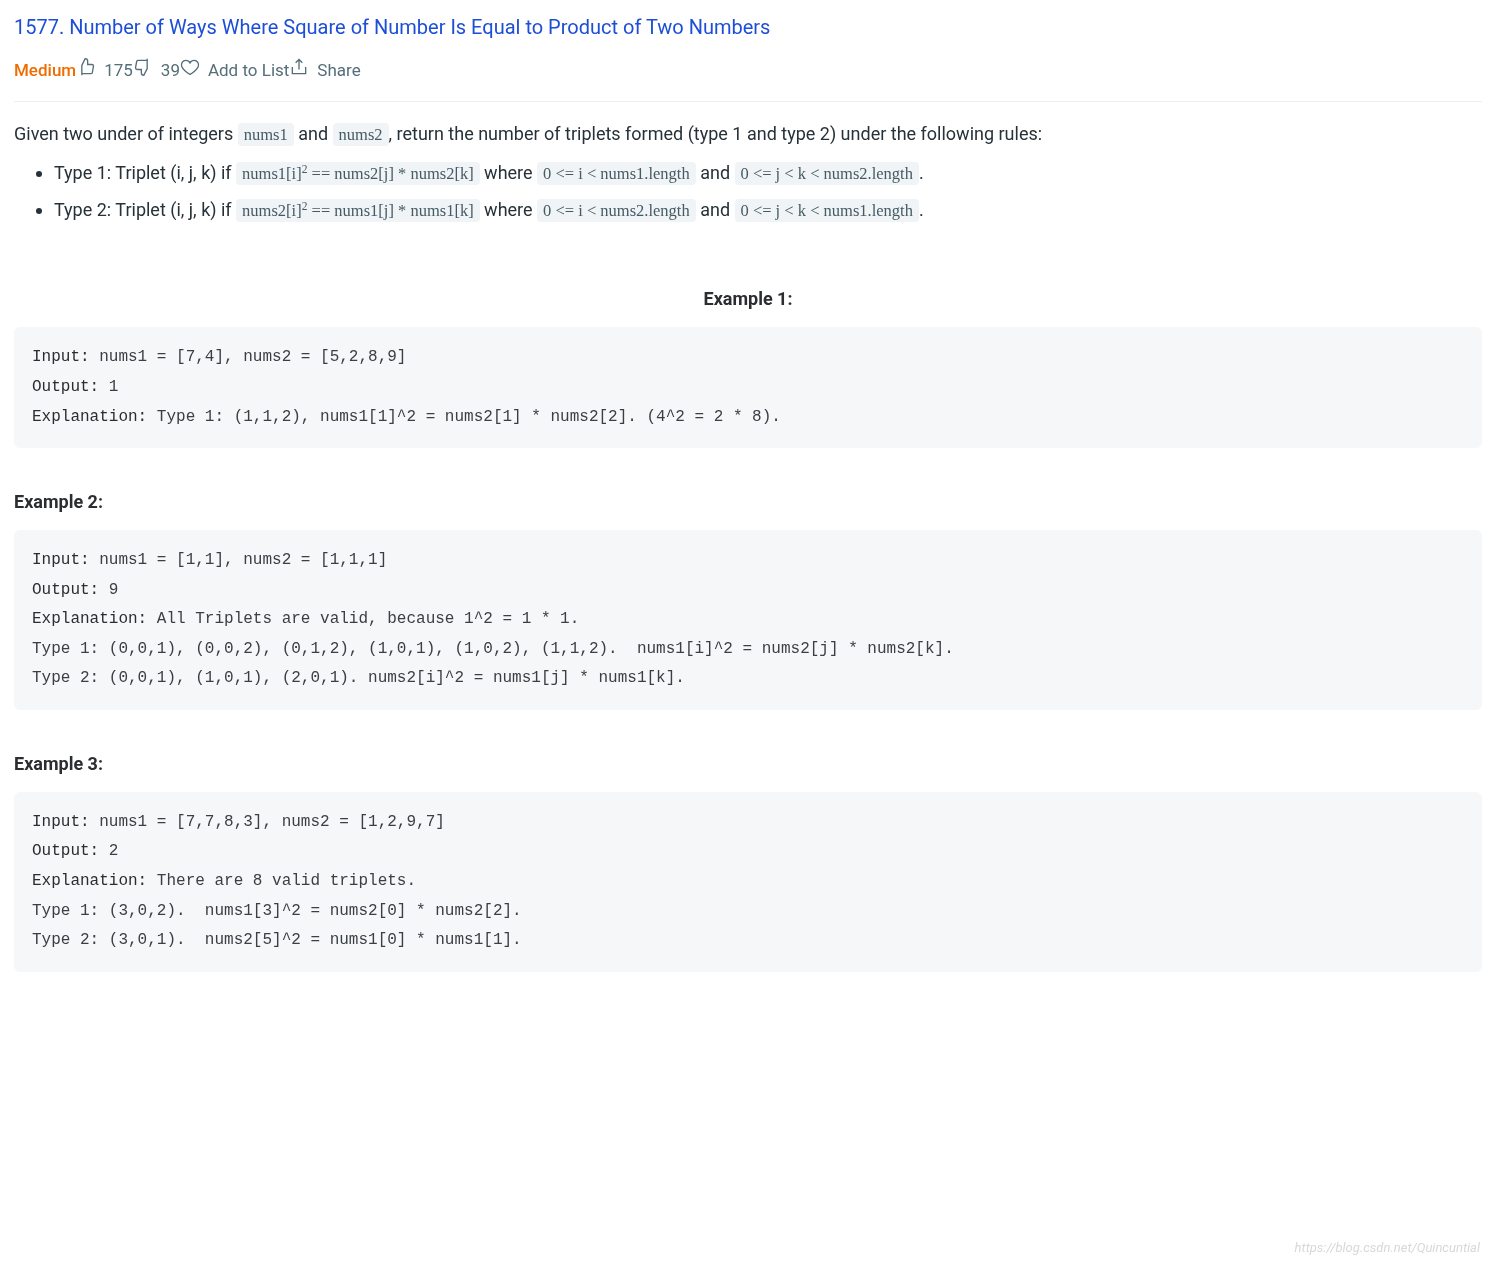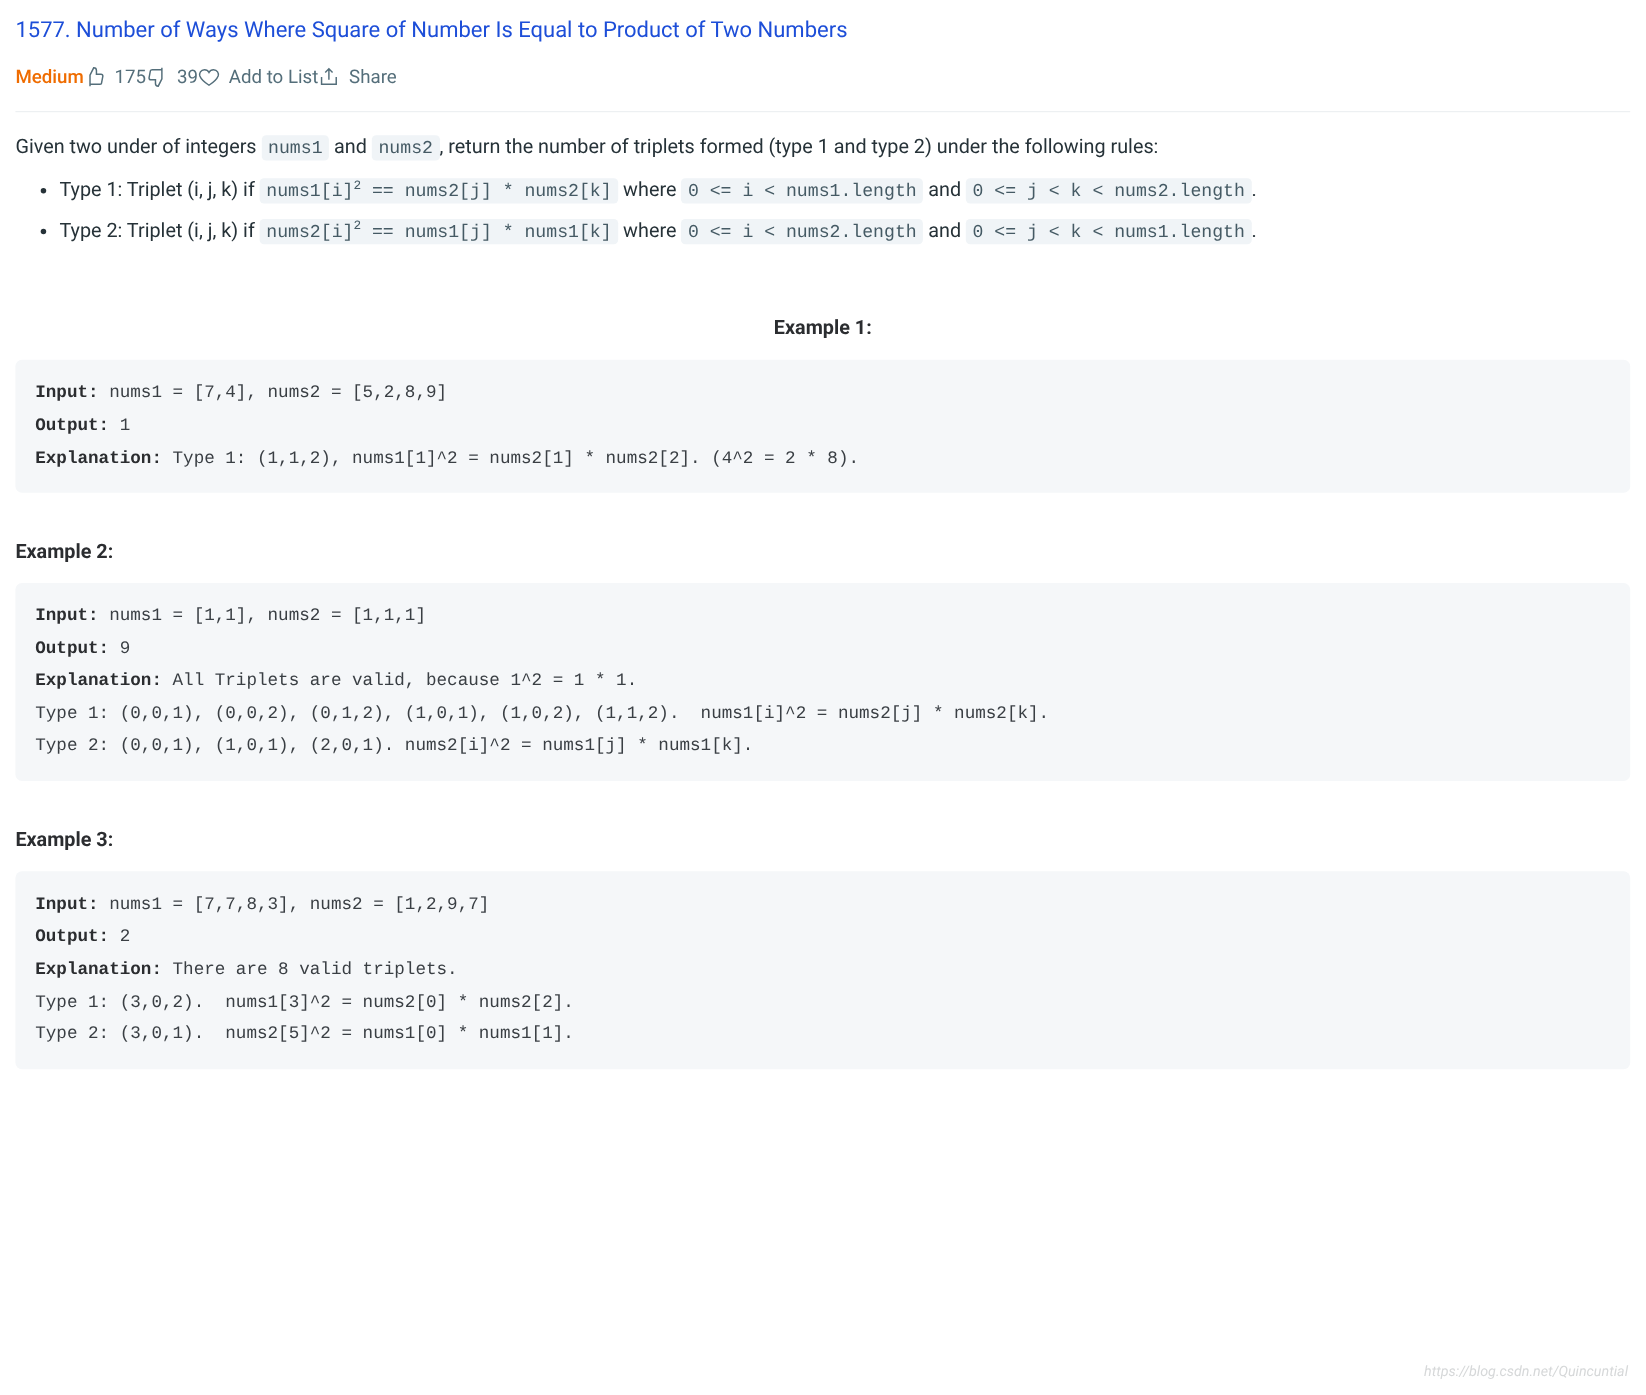--- a/index.html
+++ b/index.html
@@ -25,29 +25,29 @@
     border-bottom: 1px solid #eceff1;
     margin-bottom: 18px;
     font-size: 17px;
   }
   .difficulty {
     color: #ef6c00;
     font-weight: 500;
   }
   .meta-item {
     display: inline-flex;
-    align-items: center;
+    align-items: flex-start;
     gap: 8px;
     color: #546e7a;
     cursor: pointer;
   }
   .meta-item svg { width: 20px; height: 20px; stroke: #546e7a; fill: none; stroke-width: 1.6; }
   .desc p { margin: 0 0 10px 0; }
   code.inline {
-    font-family: Liberation Mono, monospace;
+    font-family: Liberation Serif, serif;
     background: #f0f4f7;
     color: #455a64;
     padding: 2px 6px;
     border-radius: 4px;
     font-size: 16.5px;
   }
   ul.rules { margin: 8px 0 0 0; padding-left: 40px; }
   ul.rules li { margin-bottom: 6px; line-height: 1.7; }
   h3.example-h {
     font-size: 18px;
@@ -61,21 +61,21 @@
     border-radius: 6px;
     padding: 16px 18px;
     margin: 0;
     font-family: "SFMono-Regular", Consolas, "Liberation Mono", Menlo, monospace;
     font-size: 16px;
     line-height: 1.85;
     color: #3a3f44;
     white-space: pre-wrap;
     word-wrap: break-word;
   }
-  pre.example-block b { font-weight: 700; color: #2b2d30; }
+  pre.example-block b { font-weight: 400; color: #2b2d30; }
   sup { font-size: 0.7em; }
   .watermark {
     position: fixed;
     bottom: 10px;
     right: 16px;
     color: #d6d8d9;
     font-size: 13px;
     pointer-events: none;
     font-style: italic;
   }

